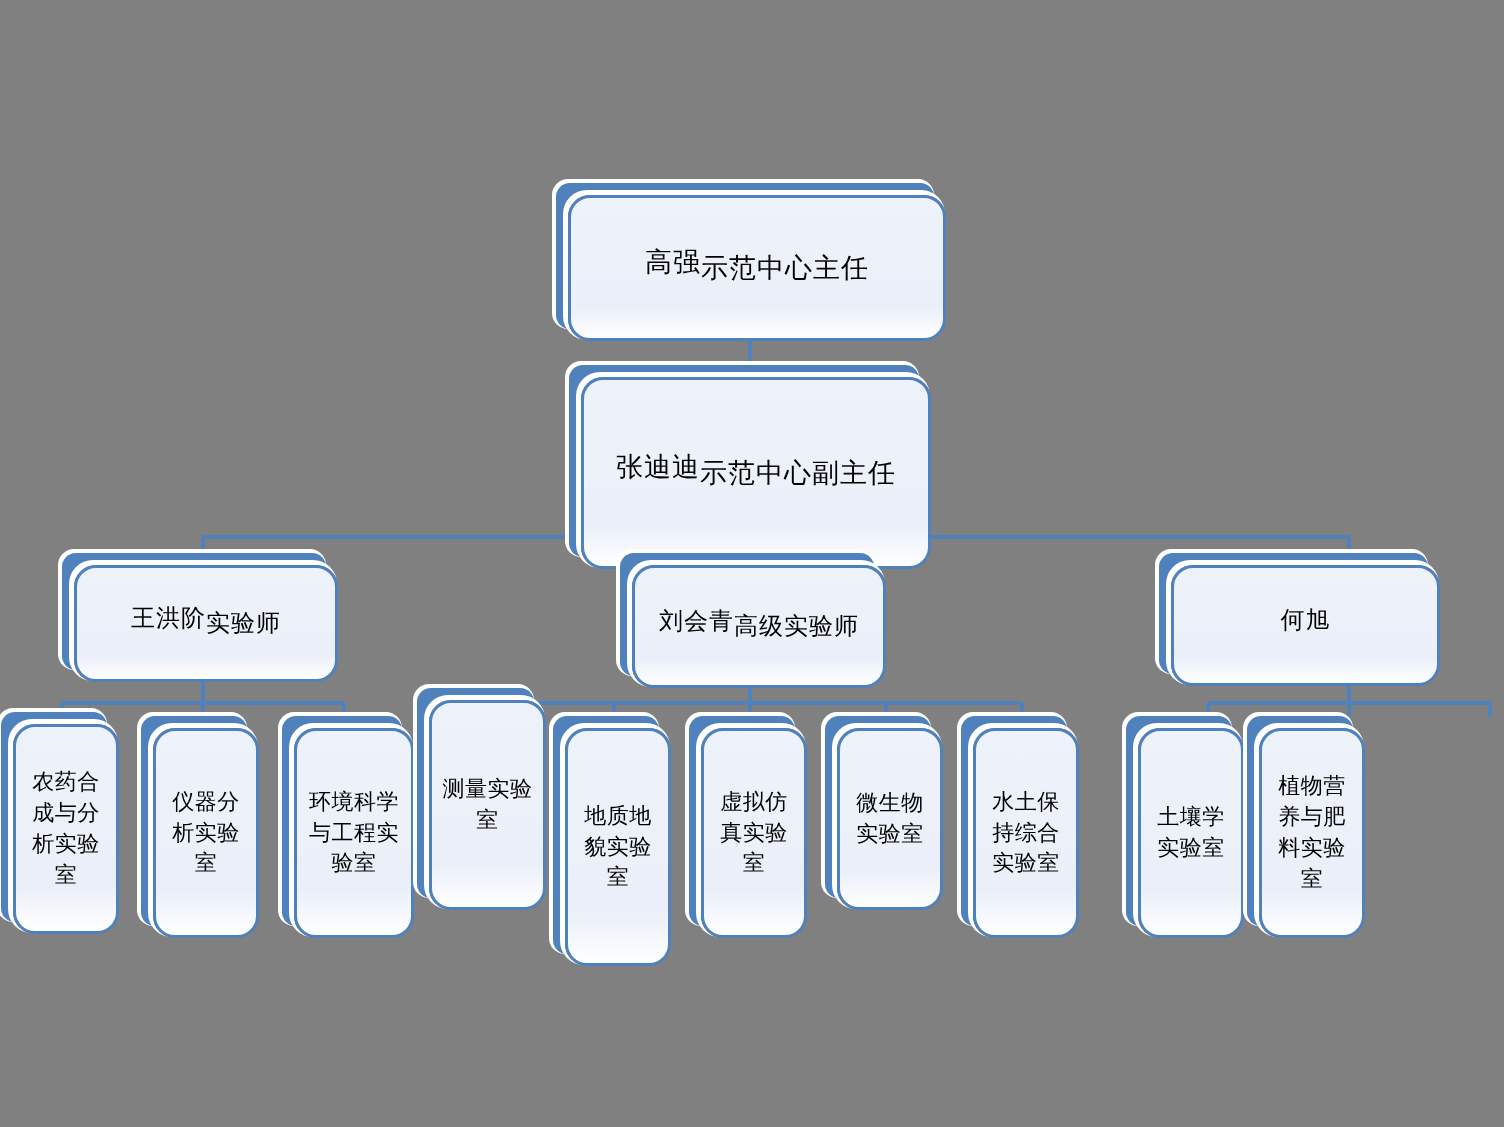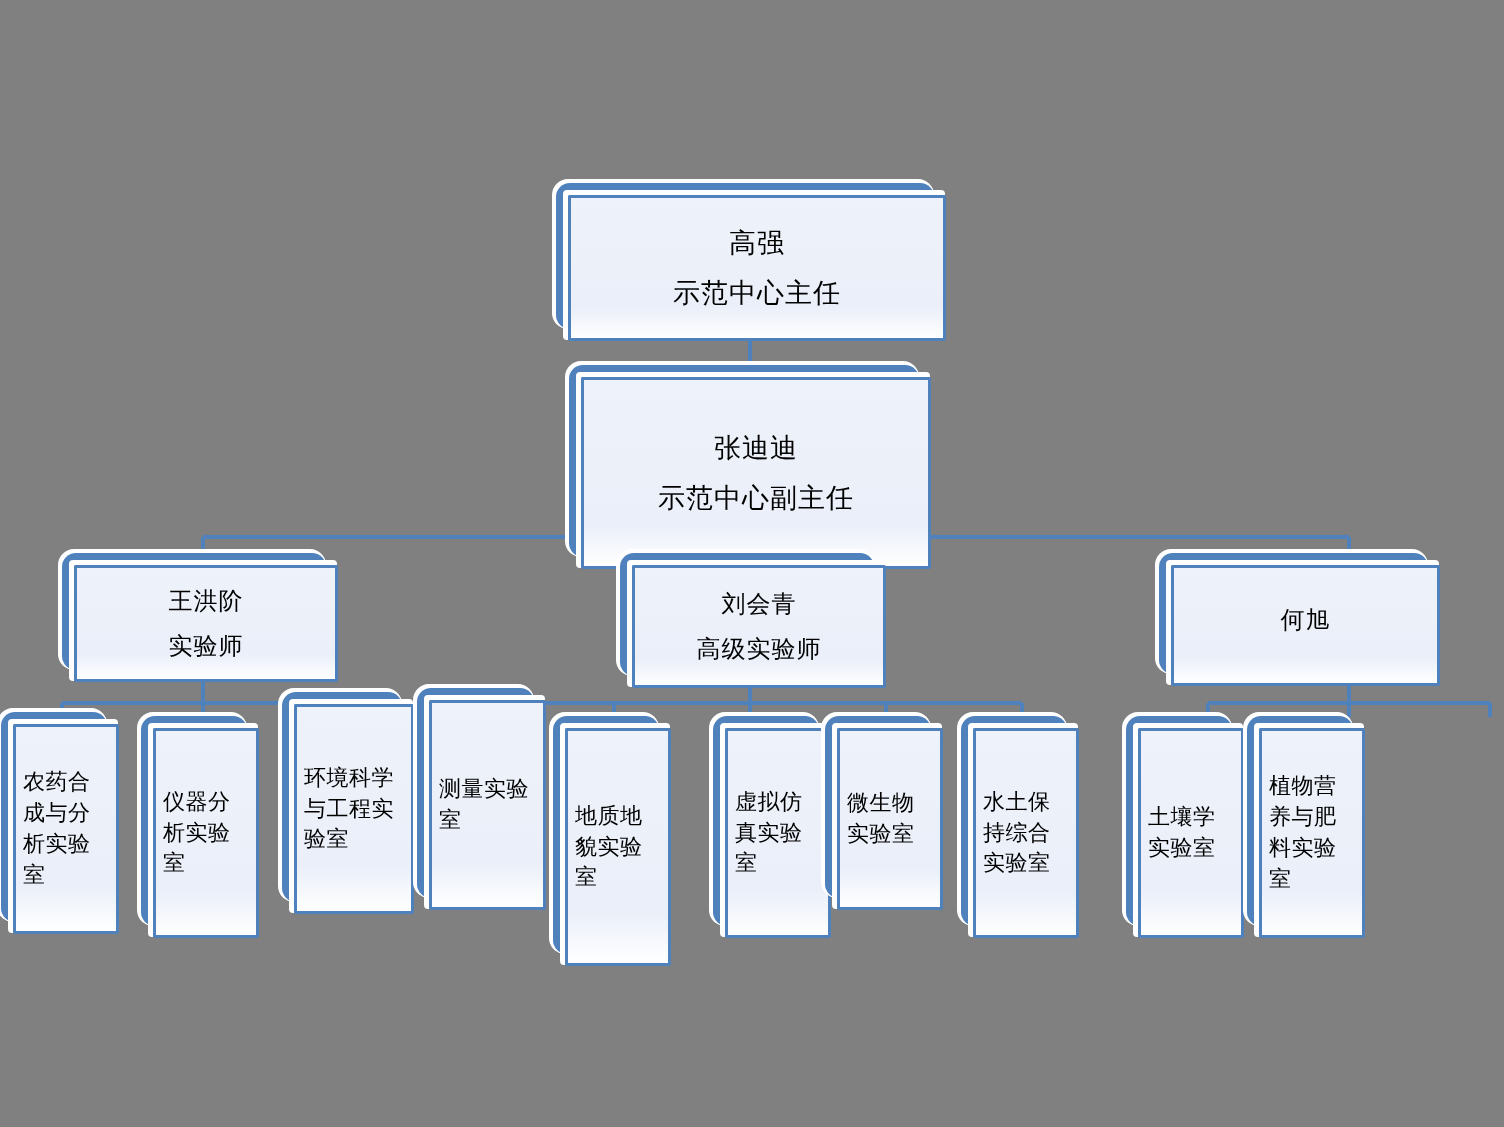--- a/index.html
+++ b/index.html
@@ -45,28 +45,28 @@
     box-shadow: -2px -2px 0 2px #ffffff;
   }
   .node .front {
     position: absolute;
     left: 12px;
     top: 12px;
     right: 0;
     bottom: 0;
     background: linear-gradient(180deg, #eef2fa 0%, #eaeff9 78%, #ffffff 100%);
     border: 3px solid #4f81bd;
-    border-radius: 2px;
+    border-radius: 22px;
     box-sizing: border-box;
     box-shadow: -3px -3px 0 2px #ffffff;
     display: flex;
-    flex-direction: column;
+    flex-direction: row;
     align-items: center;
     justify-content: center;
-    text-align: left;
+    text-align: center;
     color: #000000;
     overflow: hidden;
   }
   .node .front .line1,
   .node .front .line2 {
     display: block;
     line-height: 1.42;
     letter-spacing: 1px;
     white-space: nowrap;
   }
@@ -172,42 +172,42 @@
     </div>
   </div>
 
   <div class="node leaf" style="left:141px; top:716px; width:118px; height:222px;">
     <div class="back"></div>
     <div class="front">
       <span class="line1">仪器分析实验室</span>
     </div>
   </div>
 
-  <div class="node leaf" style="left:282px; top:692px; width:132px; height:222px;">
+  <div class="node leaf" style="left:282px; top:716px; width:132px; height:222px;">
     <div class="back"></div>
     <div class="front">
       <span class="line1">环境科学与工程实验室</span>
     </div>
   </div>
 
   <div class="node leaf" style="left:417px; top:688px; width:118px; height:222px;padding-left:11px;">
     <div class="back"></div>
     <div class="front">
       <span class="line1">测量实验室</span>
     </div>
   </div>
 
   <div class="node leaf" style="left:553px; top:716px; width:118px; height:250px;">
     <div class="back"></div>
     <div class="front">
       <span class="line1">地质地貌实验室</span>
     </div>
   </div>
 
-  <div class="node leaf" style="left:689px; top:716px; width:118px; height:222px;margin-left:24px;">
+  <div class="node leaf" style="left:689px; top:716px; width:118px; height:222px;">
     <div class="back"></div>
     <div class="front">
       <span class="line1">虚拟仿真实验室</span>
     </div>
   </div>
 
   <div class="node leaf" style="left:825px; top:716px; width:118px; height:194px;">
     <div class="back"></div>
     <div class="front">
       <span class="line1">微生物实验室</span>

